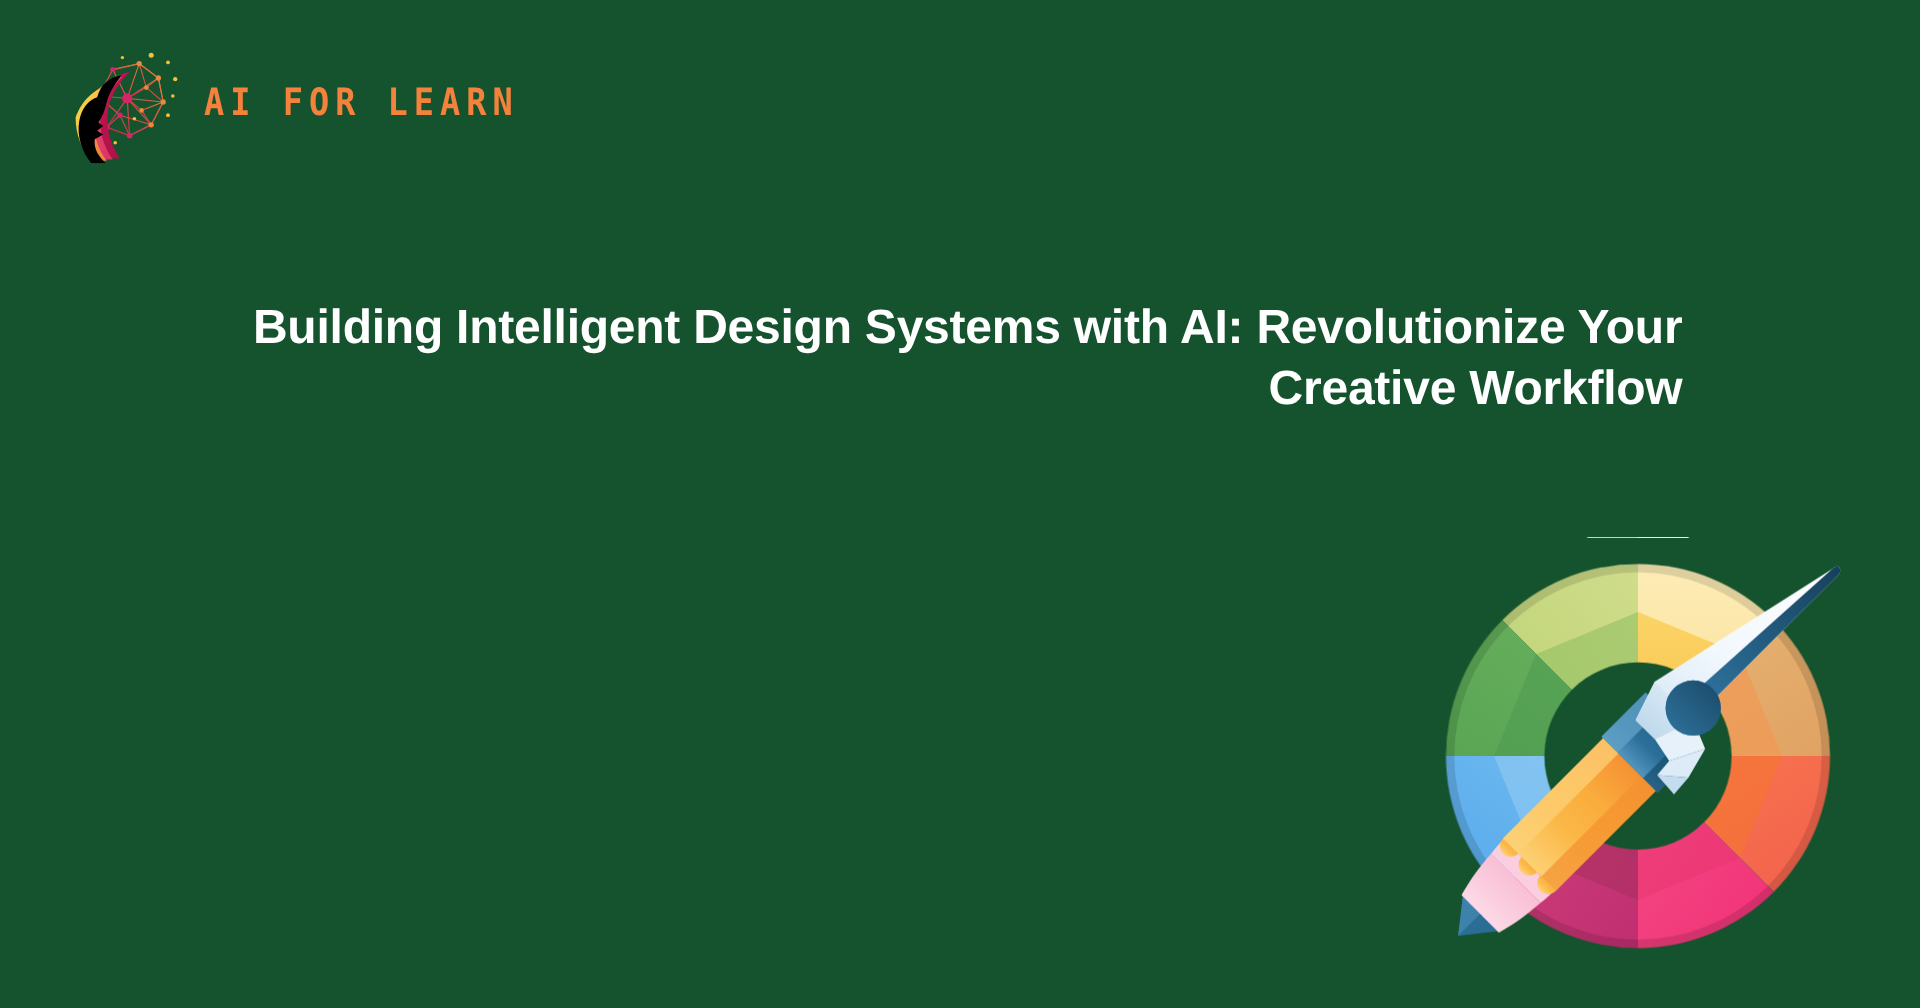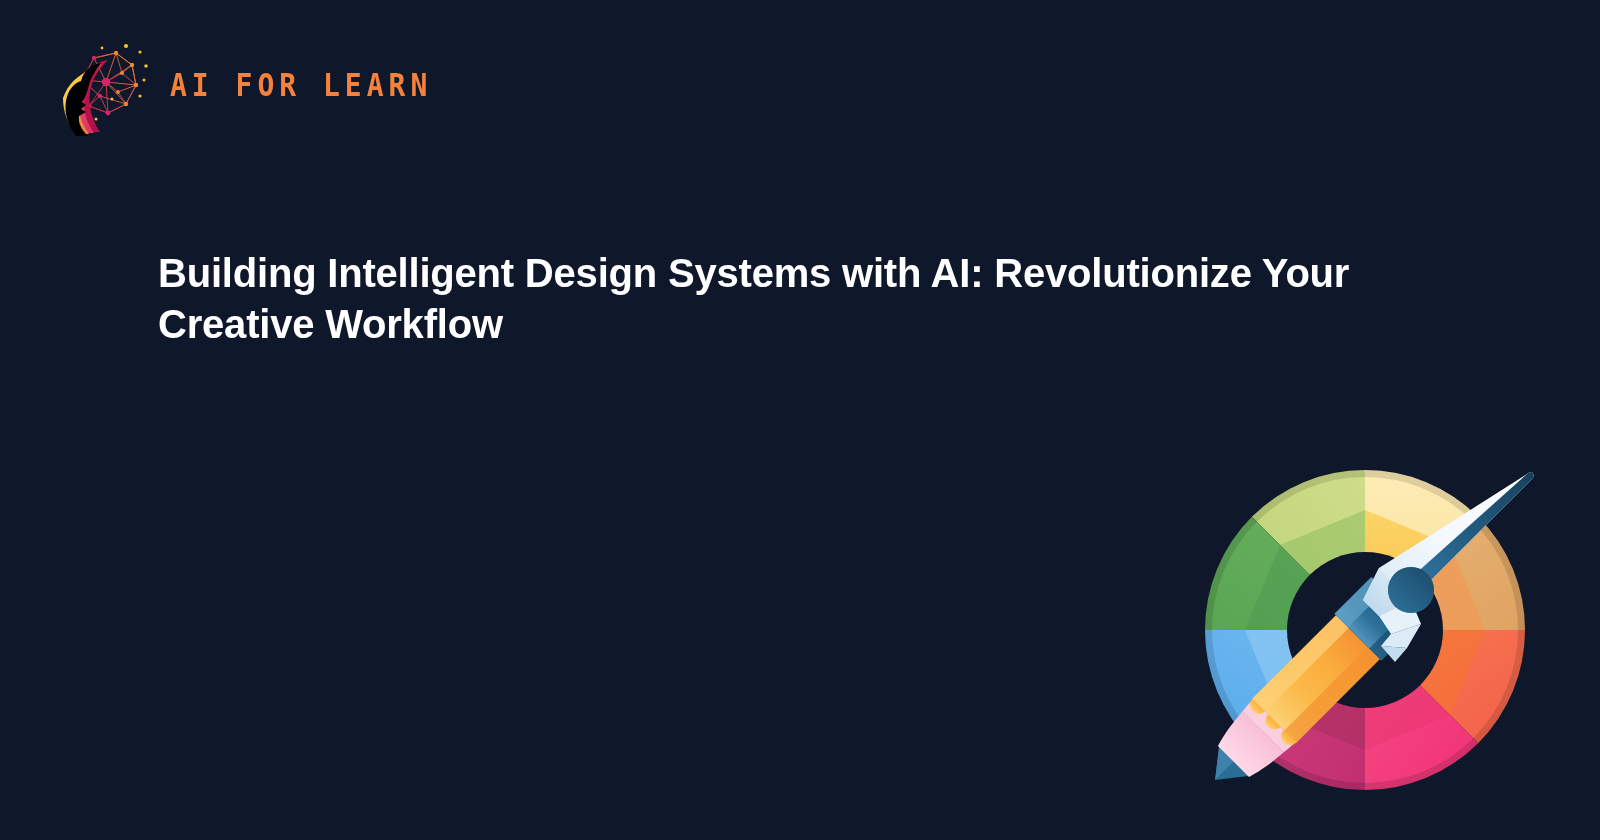--- a/index.html
+++ b/index.html
@@ -11,21 +11,21 @@
     width: 1600px;
     height: 840px;
     overflow: hidden;
     font-family: "Liberation Sans", sans-serif;
     position: relative;
   }
 
   .slide {
     position: absolute;
     inset: 0;
-    background: #0f172a;
+    background: #14532d;
   }
 
   
   .brand {
     position: absolute;
     left: 56px;
     top: 36px;
     display: flex;
     align-items: center;
     gap: 14px;
@@ -48,21 +48,21 @@
     transform: scaleY(1.12);
     transform-origin: left center;
   }
 
   
   .headline {
     position: absolute;
     left: 158px;
     top: 248px;
     width: 1244px;
-    text-align: left;
+    text-align: right;
     color: #ffffff;
     font-family: "Liberation Sans", sans-serif;
     font-weight: 700;
     font-size: 40px;
     line-height: 51px;
     letter-spacing: -0.2px;
     margin: 0;
   }
 
   

